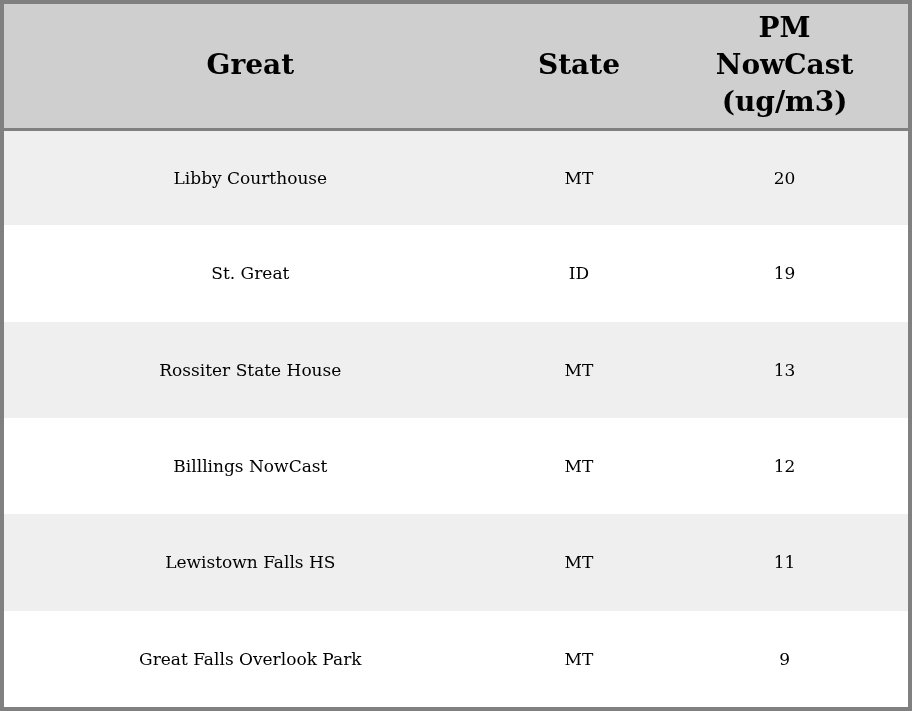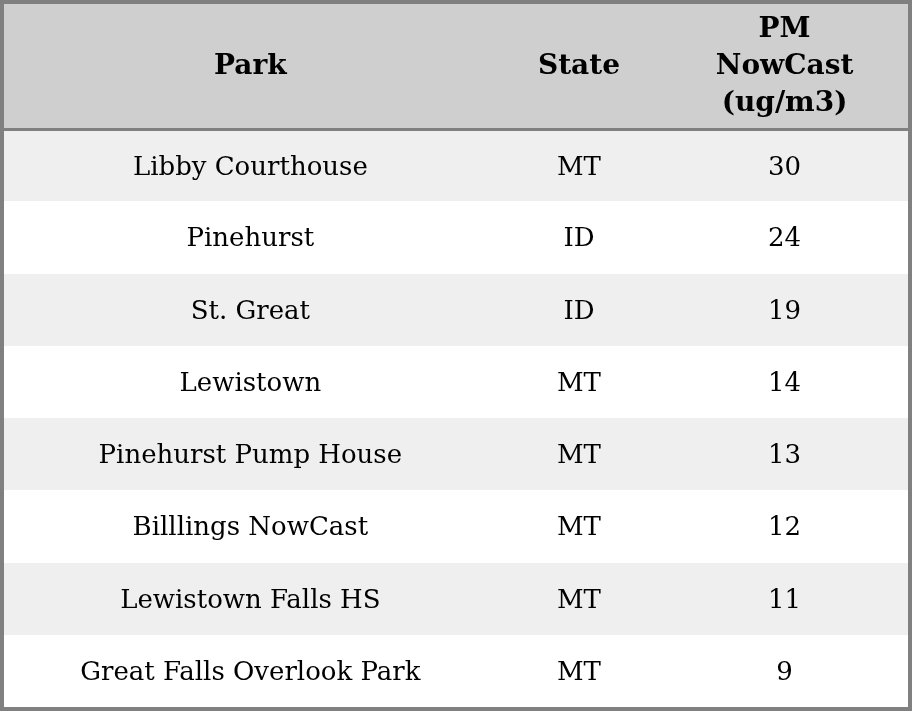--- a/index.html
+++ b/index.html
@@ -41,21 +41,21 @@
     padding: 0;
   }
   thead th .hdr-label {
     display: inline-block;
   }
   thead th.pm-hdr .hdr-label {
     max-width: 150px; 
   }
 
   tbody td {
-    font-size: 26px;
+    font-size: 17px;
     text-align: center;
     vertical-align: middle;
     height: 57.5px;
     padding: 8px;
     white-space: nowrap;
   }
   tbody tr:nth-child(odd)  { background: #efefef; }
   tbody tr:nth-child(even) { background: #ffffff; }
 </style>
 </head>
@@ -64,53 +64,43 @@
 <div class="table-wrap">
   <table class="pm-table">
     <colgroup>
       <col class="col-site">
       <col class="col-state">
       <col class="col-pm">
     </colgroup>
     <thead>
       <tr>
         <th>
-          <span class="hdr-label">Park</span>
+          <span class="hdr-label">Great</span>
         </th>
         <th>
           <span class="hdr-label">State</span>
         </th>
         <th class="pm-hdr">
           <span class="hdr-label">PM NowCast (ug/m3)</span>
         </th>
       </tr>
     </thead>
     <tbody>
         <tr>
     <td>Libby Courthouse</td>
     <td>MT</td>
-    <td>30</td>
-  </tr>
-        <tr>
-    <td>Pinehurst</td>
-    <td>ID</td>
-    <td>24</td>
+    <td>20</td>
   </tr>
         <tr>
     <td>St. Great</td>
     <td>ID</td>
     <td>19</td>
   </tr>
         <tr>
-    <td>Lewistown</td>
-    <td>MT</td>
-    <td>14</td>
-  </tr>
-        <tr>
-    <td>Pinehurst Pump House</td>
+    <td>Rossiter State House</td>
     <td>MT</td>
     <td>13</td>
   </tr>
         <tr>
     <td>Billlings NowCast</td>
     <td>MT</td>
     <td>12</td>
   </tr>
         <tr>
     <td>Lewistown Falls HS</td>

